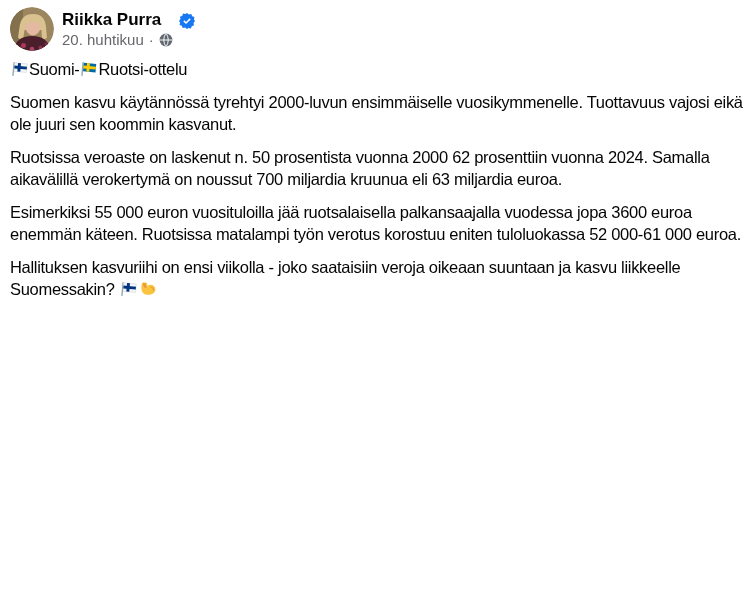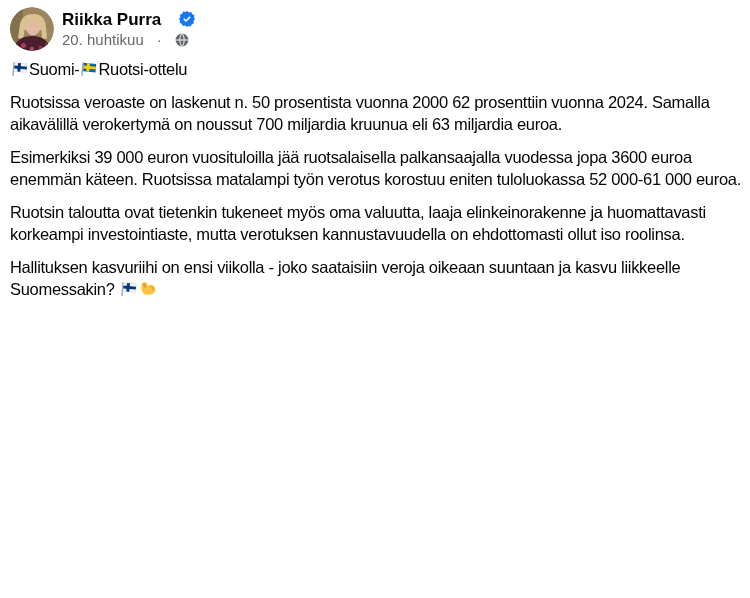--- a/index.html
+++ b/index.html
@@ -13,24 +13,24 @@
   .post { padding: 0; }
   .header {
     display: flex; align-items: center; gap: 8px;
     padding: 6px 10px 2px 10px; height: 54px;
   }
   .avatar {
     width: 44px; height: 44px; border-radius: 50%;
     overflow: hidden; flex: none; cursor: pointer;
   }
   .header-text { display: flex; flex-direction: column; justify-content: center; }
-  .name-row { display: flex; align-items: flex-start; gap: 18px; }
+  .name-row { display: flex; align-items: center; gap: 18px; }
   .author-name { font-size: 17px; font-weight: 700; color: #050505; line-height: 21px; cursor: pointer; }
   .badge { display: inline-flex; margin-top: 2px; }
-  .meta-row { display: flex; align-items: center; gap: 12px; font-size: 15px; color: #65676b; line-height: 19px; }
+  .meta-row { display: flex; align-items: center; gap: 4px; font-size: 15px; color: #65676b; line-height: 19px; }
   .meta-row .timestamp { cursor: pointer; }
   .meta-row .dot { padding: 0 1px; }
   .globe { display: inline-flex; margin-top: 1px; }
   .body-text {
     padding: 4px 0 0 10px;
     font-size: 16.5px; line-height: 22px; letter-spacing: -0.3px;
     color: #050505;
   }
   .para { margin: 0 0 11px 0; }
   .para:last-child { margin-bottom: 9px; }
@@ -102,23 +102,23 @@
             </g>
           </svg></span><span>Suomi-</span><span class="inline-icon"><svg viewBox="0 0 20 20" width="19" height="19">
             <g transform="rotate(5 10 10)">
               <rect x="3" y="2.5" width="1.4" height="15" rx="0.7" fill="#90a4ae"></rect>
               <rect x="4.4" y="3.4" width="13.2" height="9" fill="#006aa7"></rect>
               <rect x="4.4" y="6.3" width="13.2" height="3.1" fill="#fecc00"></rect>
               <rect x="7.9" y="3.4" width="3.1" height="9" fill="#fecc00"></rect>
             </g>
           </svg></span><span>Ruotsi-ottelu</span></p>
 
+    <p class="para">Suomen kasvu käytännössä tyrehtyi 2000-luvun ensimmäiselle vuosikymmenelle. Tuottavuus vajosi eikä ole juuri sen koommin kasvanut.</p>
     <p class="para">Ruotsissa veroaste on laskenut n. 50 prosentista vuonna 2000 62 prosenttiin vuonna 2024. Samalla aikavälillä verokertymä on noussut 700 miljardia kruunua eli 63 miljardia euroa.</p>
-    <p class="para">Esimerkiksi 39 000 euron vuosituloilla jää ruotsalaisella palkansaajalla vuodessa jopa 3600 euroa enemmän käteen. Ruotsissa matalampi työn verotus korostuu eniten tuloluokassa 52 000-61 000 euroa.</p>
-    <p class="para">Ruotsin taloutta ovat tietenkin tukeneet myös oma valuutta, laaja elinkeinorakenne ja huomattavasti korkeampi investointiaste, mutta verotuksen kannustavuudella on ehdottomasti ollut iso roolinsa.</p>
+    <p class="para">Esimerkiksi 55 000 euron vuosituloilla jää ruotsalaisella palkansaajalla vuodessa jopa 3600 euroa enemmän käteen. Ruotsissa matalampi työn verotus korostuu eniten tuloluokassa 52 000-61 000 euroa.</p>
 
     <p class="para"><span>Hallituksen kasvuriihi on ensi viikolla - joko saataisiin veroja oikeaan suuntaan ja kasvu liikkeelle Suomessakin?</span> <span class="inline-icon"><svg viewBox="0 0 20 20" width="19" height="19">
             <g transform="rotate(5 10 10)">
               <rect x="3" y="2.5" width="1.4" height="15" rx="0.7" fill="#90a4ae"></rect>
               <rect x="4.4" y="3.4" width="13.2" height="9" fill="#f5f7f8" stroke="#c7ccd1" stroke-width="0.5"></rect>
               <rect x="4.4" y="6.3" width="13.2" height="3.1" fill="#003580"></rect>
               <rect x="7.9" y="3.4" width="3.1" height="9" fill="#003580"></rect>
             </g>
           </svg></span><span class="inline-icon"><svg viewBox="0 0 20 20" width="19" height="19">
             <path d="M4.6 2.6h3.9c.4 0 .7.3.8.6l.8 3.1c1.9-1.5 4.8-1.7 6.6 0 2.1 1.9 2.2 5.2.1 7.2-2.7 2.6-8 2.8-10.9.6-2.3-1.8-2.7-5.6-2.2-8.2z" fill="#fbc440"></path>

